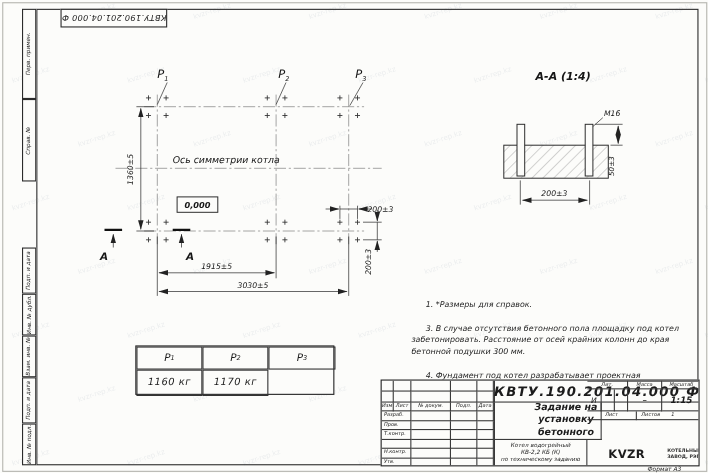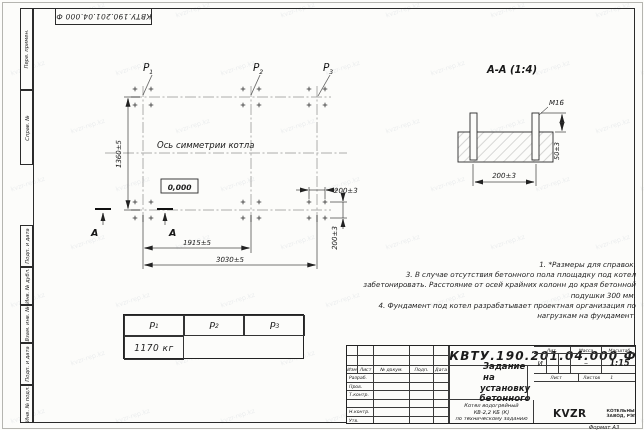--- a/index.html
+++ b/index.html
@@ -11,21 +11,21 @@
   
   .mcell{left:20px;width:13px;border:1px solid #2b2b2b;box-sizing:border-box;display:flex;
          align-items:center;justify-content:center;background:#fcfcfa;}
   .mcell span{transform:rotate(-90deg);white-space:nowrap;font-size:5.2px;font-style:italic;color:#222;}
   
   .docbox{left:55px;top:8px;width:97px;height:17px;border:1.1px solid #2b2b2b;box-sizing:border-box;
           display:flex;align-items:center;justify-content:center;background:#fcfcfa;}
   .docbox span{transform:rotate(180deg);font-size:7.4px;font-style:italic;letter-spacing:.3px;white-space:nowrap;}
   
   .notes{left:362px;top:260px;width:274px;font-size:7.2px;font-style:italic;line-height:1.42;}
-  .notes p{margin:0;text-indent:13px;text-align:right;}
+  .notes p{margin:12px;text-indent:13px;}
   
   .ptable{left:123px;top:314px;width:181px;height:45px;display:grid;grid-template-columns:60px 60px 61px;
           grid-template-rows:21px 24px;border:1.2px solid #222;box-sizing:border-box;background:#fcfcfa;}
   .ptable>div{border:.8px solid #333;display:flex;align-items:center;justify-content:center;
               font-style:italic;box-sizing:border-box;}
   .ptable .hd{font-size:9.5px;}
   .ptable .hd sub{font-size:6px;}
   .ptable .vl{font-size:9px;letter-spacing:.5px;}
   
   .tb{left:346px;top:345px;width:290px;height:79px;border:1.3px solid #222;box-sizing:border-box;
@@ -34,21 +34,21 @@
          display:flex;align-items:center;justify-content:center;font-style:italic;}
   .tb-left{position:absolute;left:0;top:0;width:102px;height:79px;display:grid;
            grid-template-columns:11px 16px 36px 24px 15px;
            grid-template-rows:10px 10px 8px 8.5px 8.5px 8.5px 8.5px 8.5px 9px;}
   .tb-left>div{border-right:.8px solid #3a3a3a;border-bottom:.8px solid #3a3a3a;box-sizing:border-box;
                font-size:4.6px;font-style:italic;display:flex;align-items:center;justify-content:center;
                overflow:hidden;white-space:nowrap;}
   .tb-left .nm{grid-column:1/3;justify-content:flex-start;padding-left:2px;}
   .tb-doc{left:102px;top:0;width:188px;height:20px;border-left:.8px solid #3a3a3a;
           font-size:12px;font-weight:600;letter-spacing:1.2px;white-space:nowrap;}
-  .tb-title{left:102px;top:20px;width:79px;height:34px;border-left:.8px solid #3a3a3a;border-right:.8px solid #3a3a3a;
+  .tb-title{left:102px;top:20px;width:98px;height:34px;border-left:.8px solid #3a3a3a;border-right:.8px solid #3a3a3a;
             flex-direction:column;font-size:8.6px;font-weight:600;line-height:1.25;padding-left:33px;}
   .tb-prod{left:102px;top:54px;width:85px;height:25px;border-left:.8px solid #3a3a3a;border-right:.8px solid #3a3a3a;
            border-bottom:none;flex-direction:column;font-size:5.2px;line-height:1.3;}
   .sm{font-size:4.6px;}
   .logo-row{left:187px;top:56px;width:103px;height:23px;border-bottom:none;gap:20px;}
   .logo-ic{width:9px;height:10px;background:repeating-linear-gradient(0deg,#111 0 1.6px,transparent 1.6px 3.2px);
            border-radius:2px;}
   .logo-tx{font-size:10.5px;font-weight:800;font-style:normal;letter-spacing:.4px;}
   .comp{font-size:4.3px;line-height:1.2;text-align:left;font-style:normal;font-weight:600;color:#333;}
   .fmt{left:573px;top:424px;width:62px;text-align:center;font-size:5.4px;font-style:italic;}
@@ -238,20 +238,21 @@
         <sub>1</sub>
       </div>
     <div class="hd">
         <span>P</span>
         <sub>2</sub>
       </div>
     <div class="hd">
         <span>P</span>
         <sub>3</sub>
       </div>
+    <div class="vl">1160 кг</div>
     <div class="vl">1170 кг</div>
   </div>
 
   <div class="abs tb">
     <div class="tb-left">
       <div></div>
         <div></div>
       <div></div>
         <div></div>
       <div></div>

